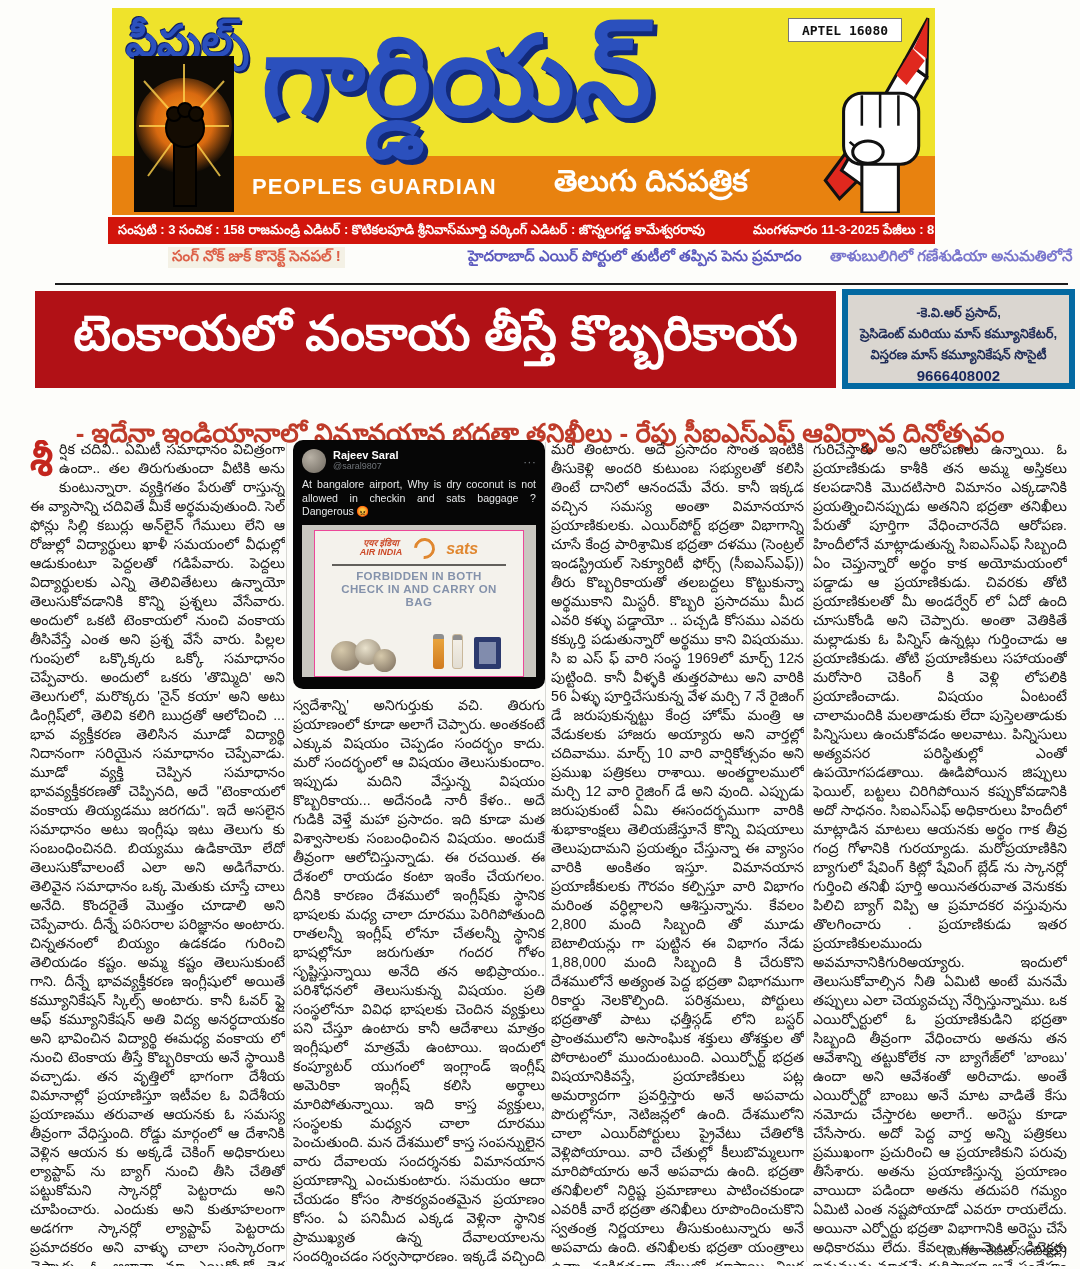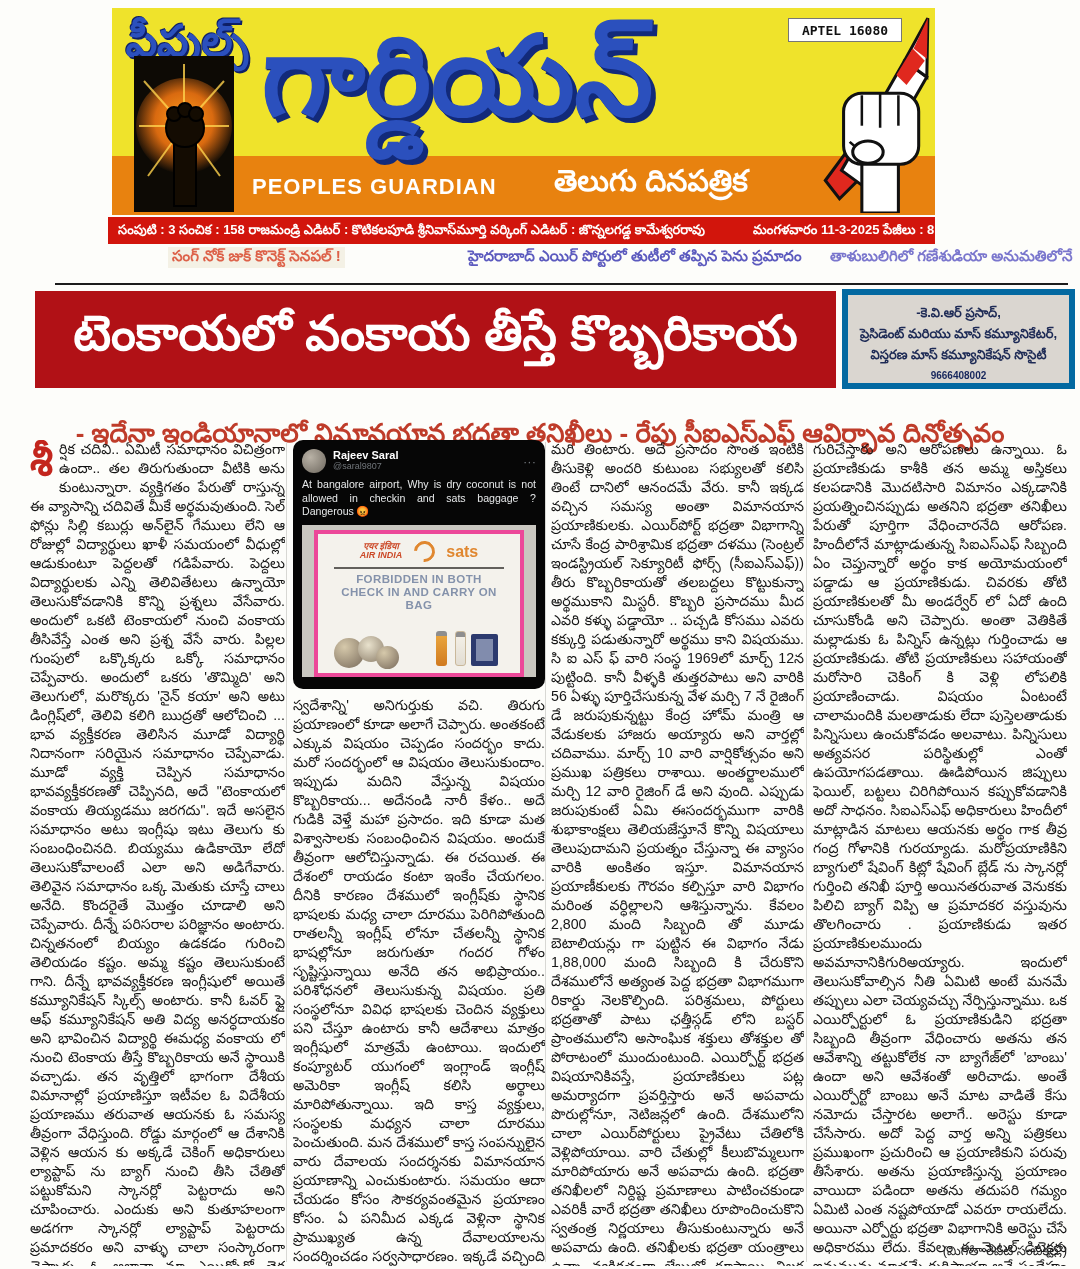--- a/index.html
+++ b/index.html
@@ -29,21 +29,21 @@
   .frag-mid{left:468px;color:#4b49b8;opacity:.9;}
   .frag-right{left:830px;color:#5a55c2;opacity:.8;}
   
   .toprule{position:absolute;left:55px;top:283px;width:1013px;height:2px;background:#1c1c1c;}
   .headline-box{position:absolute;left:35px;top:291px;width:801px;height:97px;background:#b11116;
           display:flex;align-items:center;justify-content:center;overflow:hidden;}
   .headline{color:#fff;font-size:49px;font-weight:800;white-space:nowrap;}
   .byline-box{position:absolute;left:842px;top:289px;width:233px;height:100px;background:#dad6d0;
           border:6px solid #0369a1;color:#1d2a55;text-align:center;font-weight:bold;
           font-size:13px;line-height:21px;padding-top:7px;box-sizing:border-box;overflow:hidden;}
-  .byline-phone{font-size:10px;color:#16265c;}
+  .byline-phone{font-size:15px;color:#16265c;}
   .subhead{position:absolute;left:20px;top:418px;width:1040px;text-align:center;
           color:#bf3c2a;font-size:26px;font-weight:800;white-space:nowrap;overflow:hidden;}
   
   .col{position:absolute;top:440px;height:826px;overflow:hidden;text-align:justify;
           font-size:14.2px;line-height:19px;color:#151515;}
   .col1{left:30px;width:255px;}
   .col2{left:293px;width:252px;}
   .col3{left:551px;width:253px;}
   .col4{left:813px;width:254px;}
   .colrule{position:absolute;top:442px;width:1px;height:820px;background:#d8d8d4;}
@@ -55,24 +55,24 @@
           color:#fff;margin-bottom:7px;overflow:hidden;}
   .tw-head{display:flex;align-items:center;}
   .tw-avatar{width:24px;height:24px;border-radius:50%;
           background:radial-gradient(circle at 35% 35%,#b9b2a6,#6d675e);flex:0 0 auto;}
   .tw-names{margin-left:7px;line-height:11px;}
   .tw-name{font-size:11px;font-weight:bold;color:#fff;}
   .tw-handle{font-size:9px;color:#71767b;}
   .tw-more{margin-left:auto;color:#71767b;font-size:13px;}
   .tw-text{font-size:10.6px;line-height:13.5px;color:#e7e9ea;margin-top:5px;}
   .tw-sign{margin-top:6px;height:152px;background:#c9c7c0;position:relative;overflow:hidden;}
-  .board{position:absolute;left:12px;right:12px;top:5px;bottom:0;background:#f4f2ec;border:4px solid #ec4899;}
+  .board{position:absolute;left:12px;right:12px;top:5px;bottom:0;background:#f4f2ec;border:1px solid #ec4899;}
   .logos{display:flex;justify-content:center;align-items:center;gap:12px;padding-top:7px;}
   .airindia{color:#cc4a28;font-style:italic;font-weight:bold;font-size:9px;line-height:9px;text-align:center;}
-  .sats{display:flex;align-items:center;gap:11px;}
+  .sats{display:flex;align-items:center;gap:11px;font-style:italic;}
   .sats-ring{width:15px;height:15px;border:3px solid #e0872f;border-left-color:transparent;
           border-radius:50%;transform:rotate(-40deg);}
   .sats-word{color:#e0872f;font-size:16px;font-weight:bold;}
   .board-div{margin:5px auto 4px auto;width:84%;height:2px;background:#62605c;}
   .warning{text-align:center;color:#8492ab;font-weight:800;font-size:11.5px;line-height:13px;letter-spacing:.4px;}
   .items{position:absolute;left:0;bottom:3px;width:100%;height:48px;}
   .coco{position:absolute;border-radius:50%;background:radial-gradient(circle at 35% 30%,#d6c9ab,#77695a);}
   .c1{left:16px;bottom:2px;width:30px;height:30px;}
   .c2{left:40px;bottom:8px;width:26px;height:26px;background:radial-gradient(circle at 40% 35%,#e9e2cd,#8a7c68);}
   .c3{left:58px;bottom:1px;width:23px;height:23px;}

